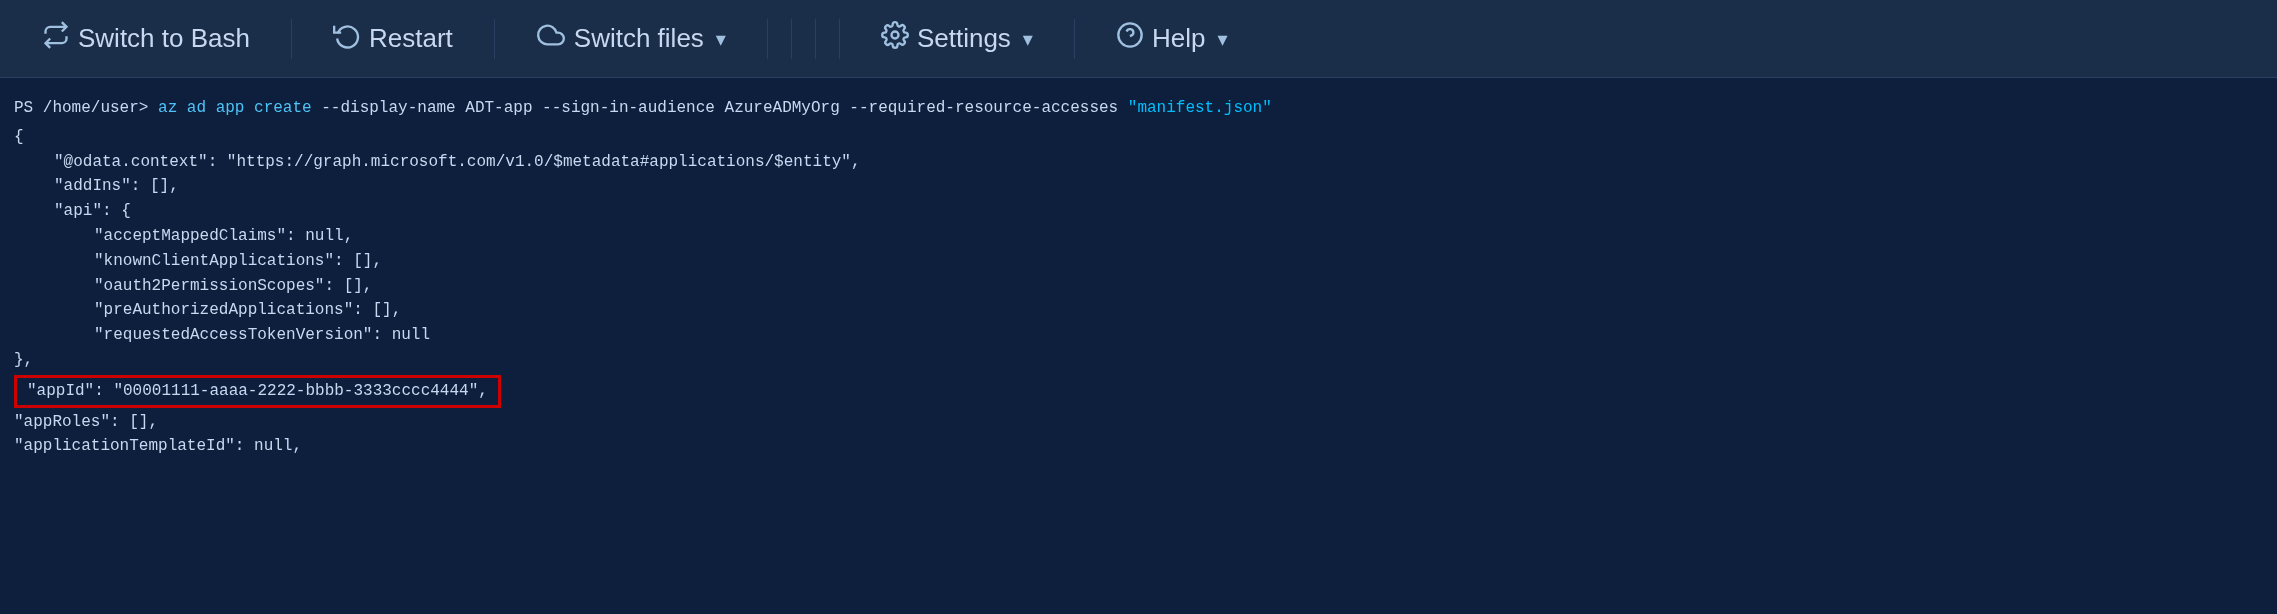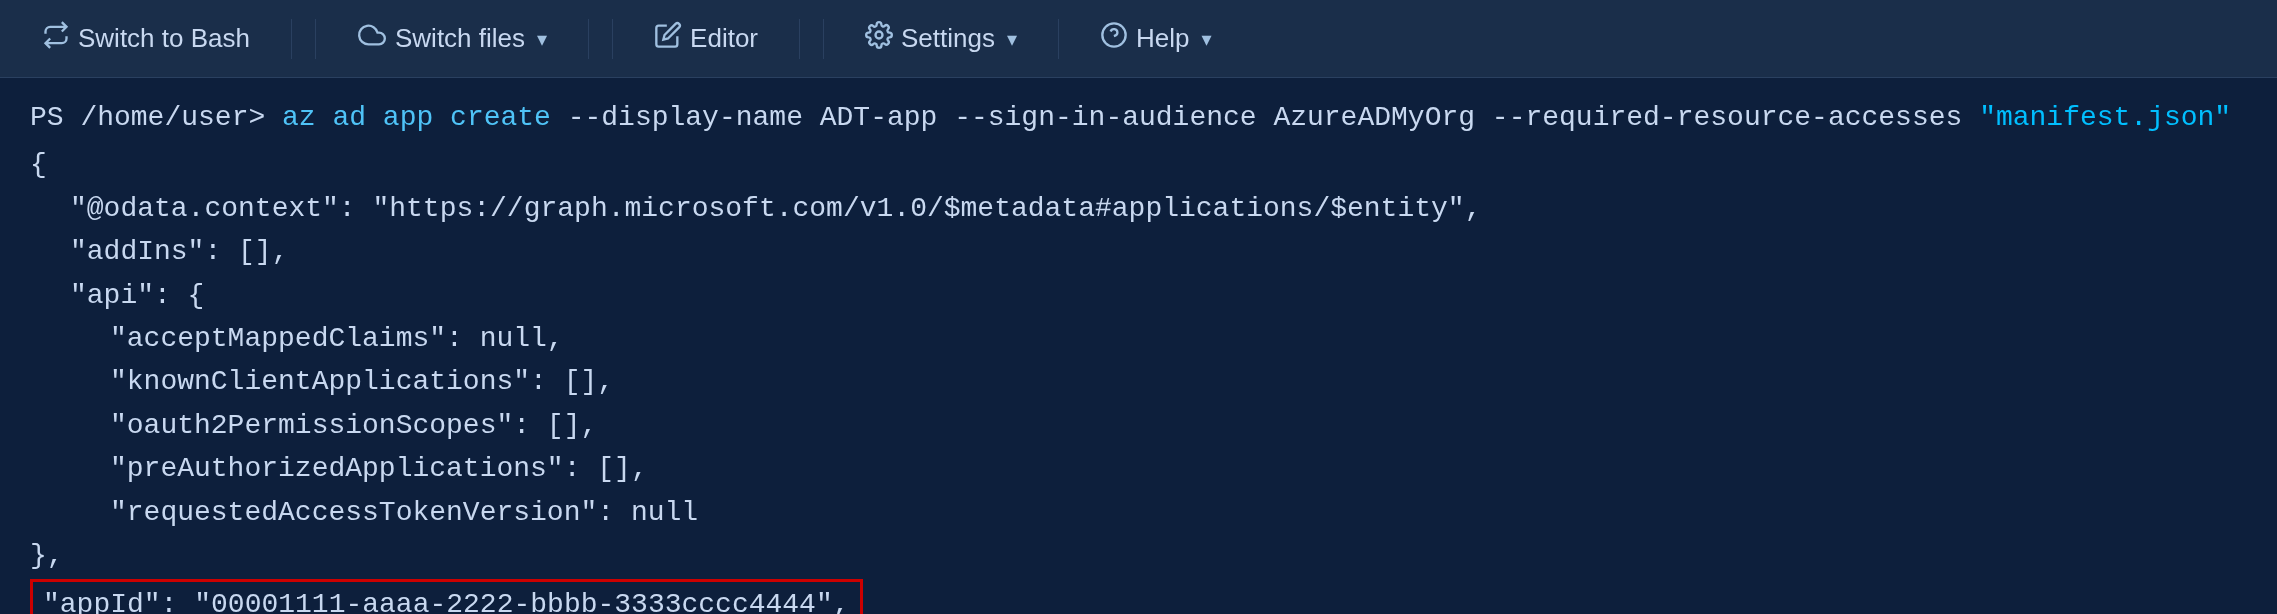--- a/index.html
+++ b/index.html
@@ -49,24 +49,24 @@
     .toolbar-separator {
       width: 1px;
       height: 40px;
       background: #2a4060;
       margin: 0 4px;
     }
 
     
     .terminal {
       background: #0d1f3c;
-      padding: 18px 30px;
+      padding: 18px 14px;
       height: calc(614px - 78px);
       overflow: hidden;
-      font-size: 28px;
+      font-size: 16px;
       line-height: 1.55;
     }
 
     .prompt-line {
       color: #c8d8f0;
       margin-bottom: 4px;
     }
 
     .output-line {
       color: #c8d8f0;
@@ -97,47 +97,47 @@
         <path d="M3 11V9a4 4 0 0 1 4-4h14"></path>
         <polyline points="7 23 3 19 7 15"></polyline>
         <path d="M21 13v2a4 4 0 0 1-4 4H3"></path>
       </svg>
     </span>
     <span>Switch to Bash</span>
   </div>
 
   <div class="toolbar-separator"></div>
 
+  <div class="toolbar-item">
+    <span class="icon">
+      <svg width="28" height="28" viewBox="0 0 24 24" fill="none" stroke="#a0c0e0" stroke-width="2">
+        <polyline points="1 4 1 10 7 10"></polyline>
+        <path d="M3.51 15a9 9 0 1 0 .49-4.51"></path>
+      </svg>
+    </span>
+    <span>Restart</span>
+  </div>
 
   <div class="toolbar-separator"></div>
 
   <div class="toolbar-item">
     <span class="icon">
       <svg width="30" height="28" viewBox="0 0 24 24" fill="none" stroke="#a0c0e0" stroke-width="2">
         <path d="M18 10h-1.26A8 8 0 1 0 9 20h9a5 5 0 0 0 0-10z"></path>
       </svg>
     </span>
     <span>Switch files</span>
     <span style="font-size:20px; color:#a0c0e0; margin-left:4px;">▾</span>
   </div>
 
   <div class="toolbar-separator"></div>
 
 
   <div class="toolbar-separator"></div>
 
-  <div class="toolbar-item">
-    <span class="icon">
-      <svg width="28" height="28" viewBox="0 0 24 24" fill="none" stroke="#a0c0e0" stroke-width="2">
-        <path d="M11 4H4a2 2 0 0 0-2 2v14a2 2 0 0 0 2 2h14a2 2 0 0 0 2-2v-7"></path>
-        <path d="M18.5 2.5a2.121 2.121 0 0 1 3 3L12 15l-4 1 1-4 9.5-9.5z"></path>
-      </svg>
-    </span>
-    <span>Editor</span>
-  </div>
 
   <div class="toolbar-separator"></div>
 
 
   <div class="toolbar-separator"></div>
 
   <div class="toolbar-item">
     <span class="icon">
       <svg width="28" height="28" viewBox="0 0 24 24" fill="none" stroke="#a0c0e0" stroke-width="2">
         <circle cx="12" cy="12" r="3"></circle>

